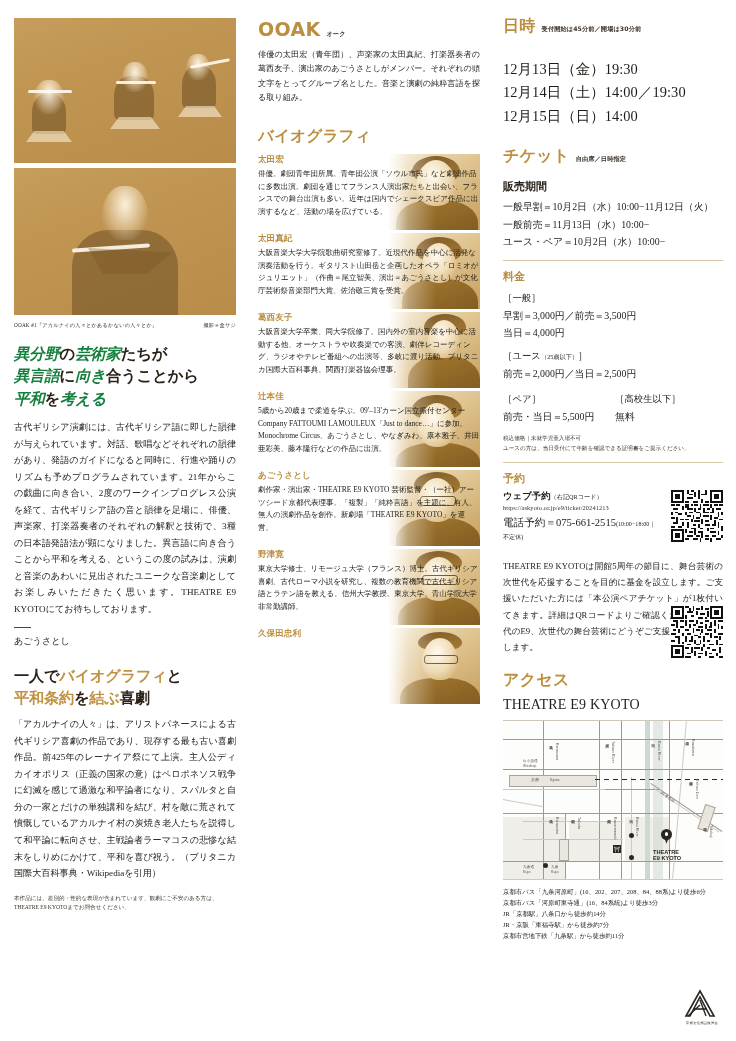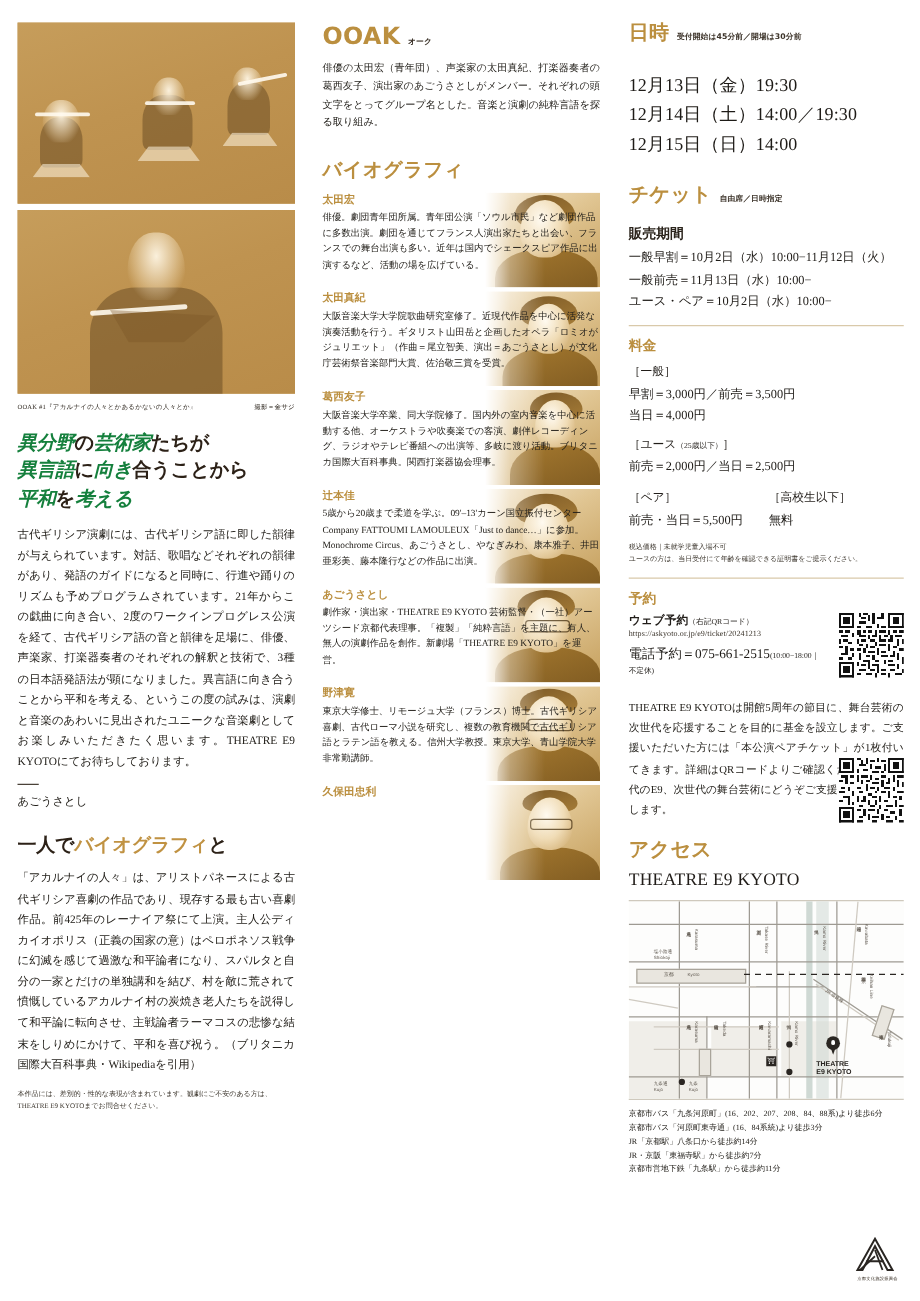--- a/index.html
+++ b/index.html
@@ -189,20 +189,21 @@
       <div><span class="g">異言語</span><span>に</span><span class="g">向き</span><span>合</span><span>うことから</span></div>
       <div><span class="g">平和</span><span>を</span><span class="g">考える</span></div>
     </div>
 
     <div class="body-jp" style="margin-top:9px;">古代ギリシア演劇には、古代ギリシア語に即した韻律が与えられています。対話、歌唱などそれぞれの韻律があり、発語のガイドになると同時に、行進や踊りのリズムも予めプログラムされています。21年からこの戯曲に向き合い、2度のワークインプログレス公演を経て、古代ギリシア語の音と韻律を足場に、俳優、声楽家、打楽器奏者のそれぞれの解釈と技術で、3種の日本語発語法が顕になりました。異言語に向き合うことから平和を考える、というこの度の試みは、演劇と音楽のあわいに見出されたユニークな音楽劇としてお楽しみいただきたく思います。THEATRE E9 KYOTOにてお待ちしております。</div>
     <div class="sig-line"></div>
     <div class="body-jp">あごうさとし</div>
 
     <div class="sec-h" style="margin-top:16px;">
       <div><span class="dk">一人で</span><span>バイオグラフィ</span><span class="dk">と</span></div>
+      <div><span>平和条約</span><span class="dk">を</span><span>結ぶ</span><span class="dk">喜劇</span></div>
     </div>
 
     <div class="body-jp" style="margin-top:7px;">「アカルナイの人々」は、アリストパネースによる古代ギリシア喜劇の作品であり、現存する最も古い喜劇作品。前425年のレーナイア祭にて上演。主人公ディカイオポリス（正義の国家の意）はペロポネソス戦争に幻滅を感じて過激な和平論者になり、スパルタと自分の一家とだけの単独講和を結び、村を敵に荒されて憤慨しているアカルナイ村の炭焼き老人たちを説得して和平論に転向させ、主戦論者ラーマコスの悲惨な結末をしりめにかけて、平和を喜び祝う。（ブリタニカ国際大百科事典・Wikipediaを引用）</div>
 
     <div class="tiny" style="margin-top:12px;">本作品には、差別的・性的な表現が含まれています。観劇にご不安のある方は、THEATRE E9 KYOTOまでお問合せください。</div>
   </div>
 
   <div class="col col-mid">
     <div class="hrow" style="margin-top:18px;">
       <span class="h-gold h-ooak">OOAK</span>

